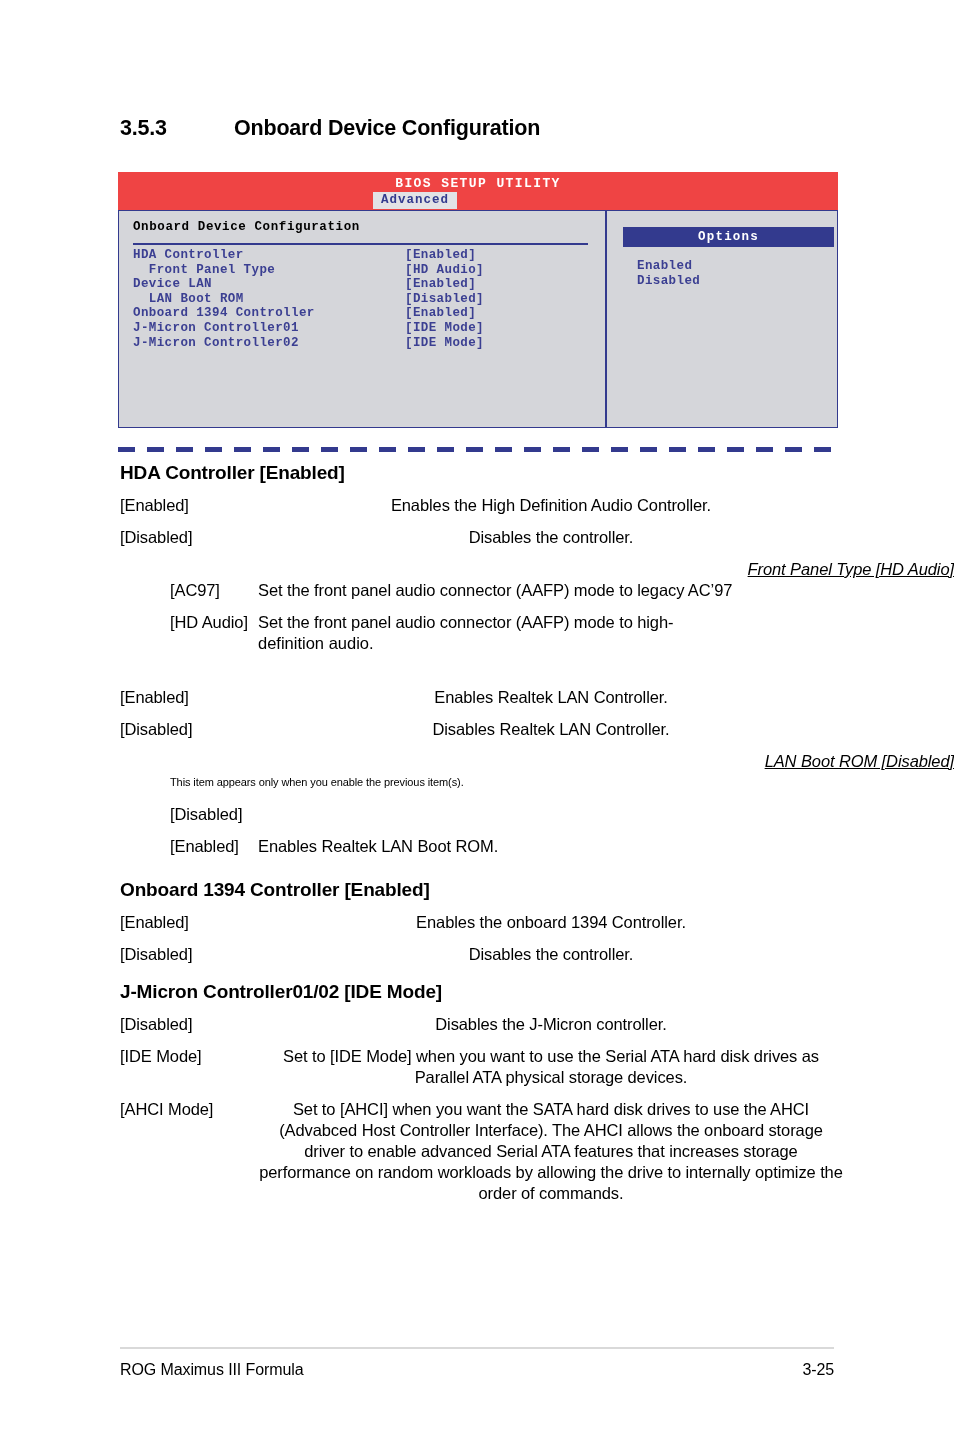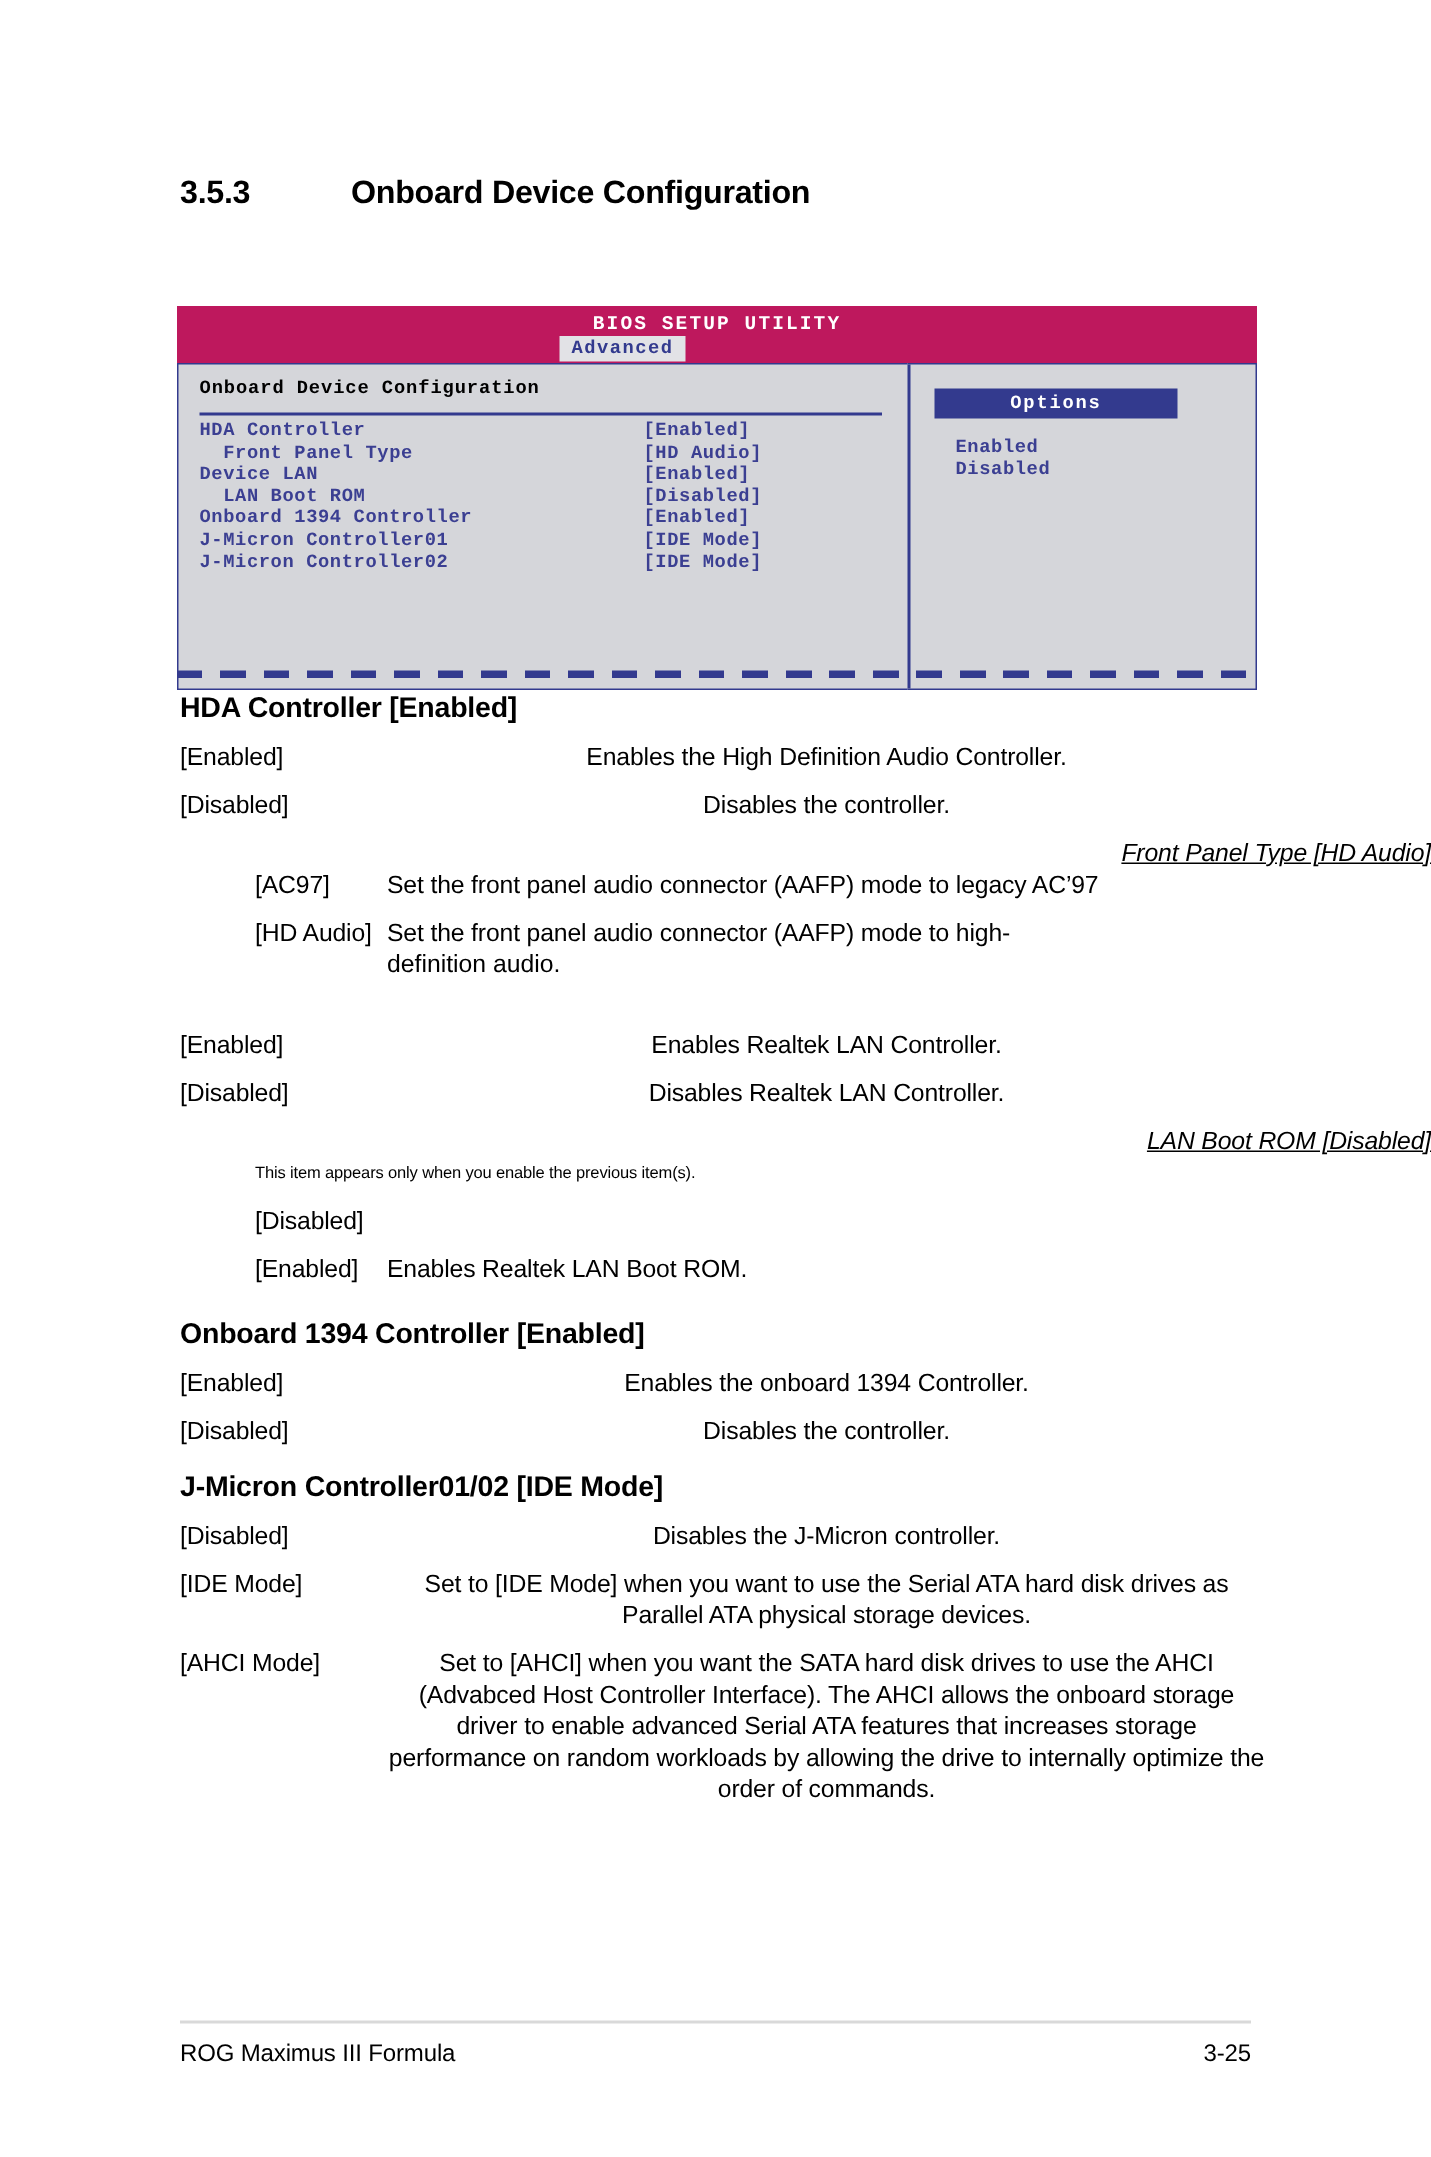--- a/index.html
+++ b/index.html
@@ -35,22 +35,21 @@
   .bios {
     position: absolute;
     left: 118px;
     top: 172px;
     width: 720px;
     height: 272px;
   }
   .bios-header {
     position: relative;
     height: 38px;
-    background: #be185d;
-    margin-top: 32px;
+    background: #ef4444;
   }
   .bios-title {
     position: absolute;
     left: 0; right: 0;
     top: 4px;
     text-align: center;
     color: #ffffff;
     font-family: "Liberation Mono", monospace;
     font-weight: bold;
     font-size: 13px;
@@ -98,41 +97,41 @@
   }
   .bios-menu {
     margin-top: 14px;
     font-family: "Liberation Mono", monospace;
     font-size: 12.5px;
     font-weight: bold;
     color: #3b3f92;
     letter-spacing: 0.4px;
     line-height: 14.6px;
   }
-  .bios-row { display: flex; gap: 24px; }
+  .bios-row { display: flex; }
   .bios-row .k { width: 272px; white-space: pre; }
   .bios-row .v { white-space: pre; }
 
   .bios-right {
     flex: 1;
     border: 1px solid #333a8e;
     border-left: none;
     position: relative;
   }
   .bios-divider {
     position: absolute;
     left: 0; top: 0; bottom: 0;
     width: 2px;
     background: #333a8e;
   }
   .opt-bar {
     position: absolute;
     left: 18px;
     top: 16px;
-    width: 162px;
+    width: 211px;
     height: 20px;
     background: #333a8e;
     color: #ffffff;
     font-family: "Liberation Mono", monospace;
     font-weight: bold;
     font-size: 12.5px;
     letter-spacing: 1.2px;
     text-align: center;
     line-height: 20px;
   }

